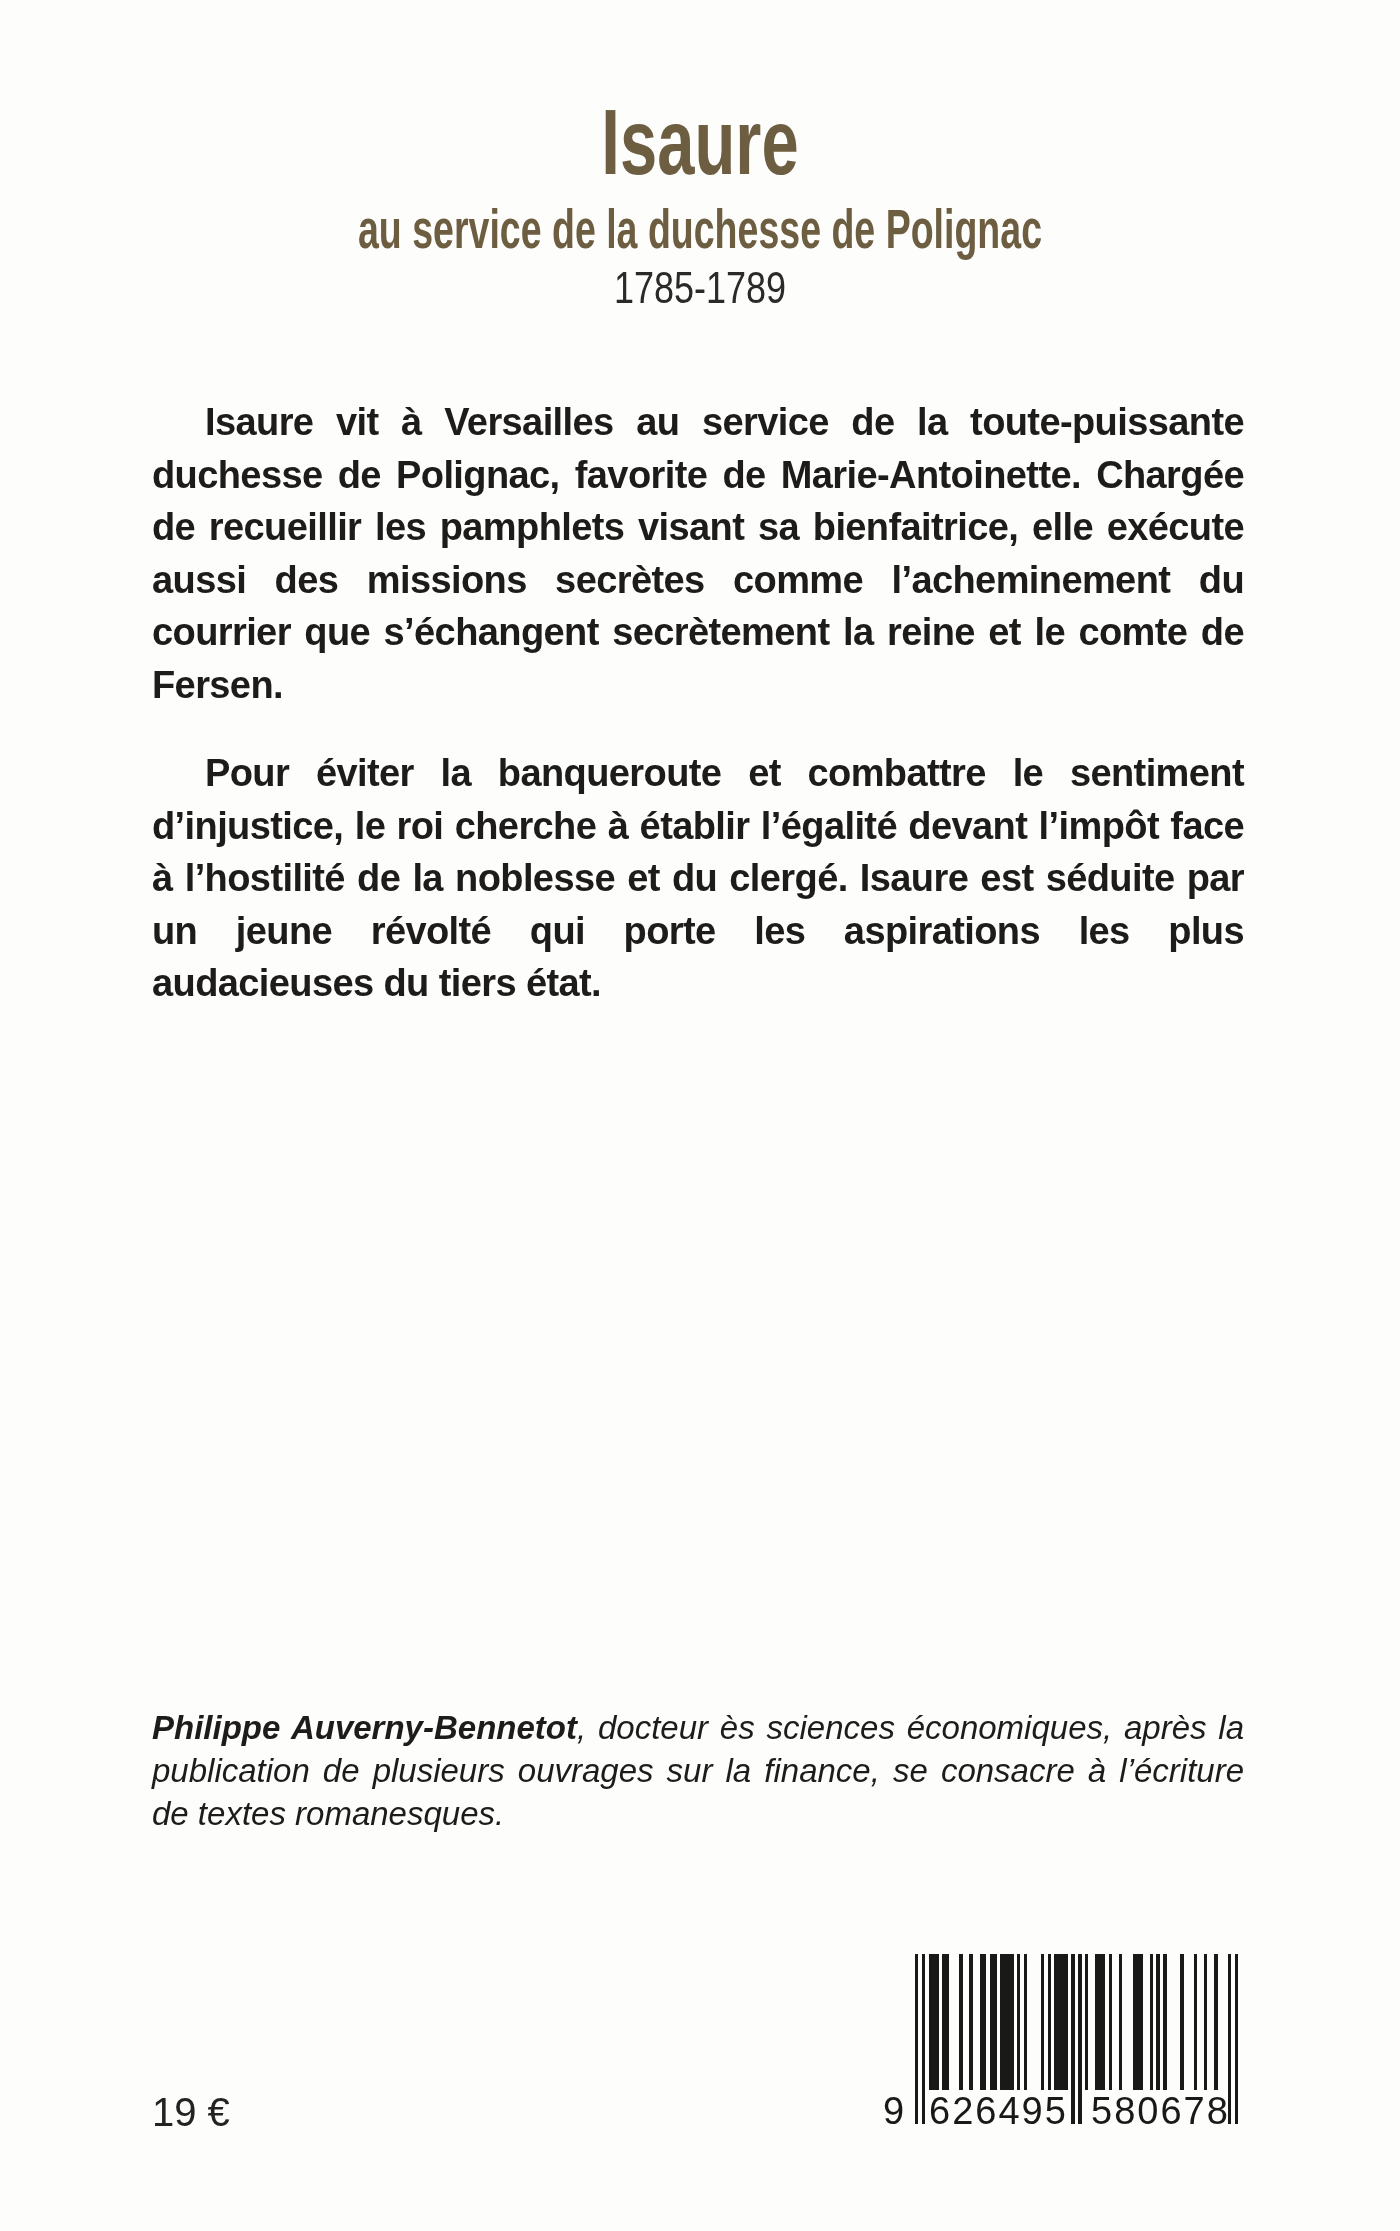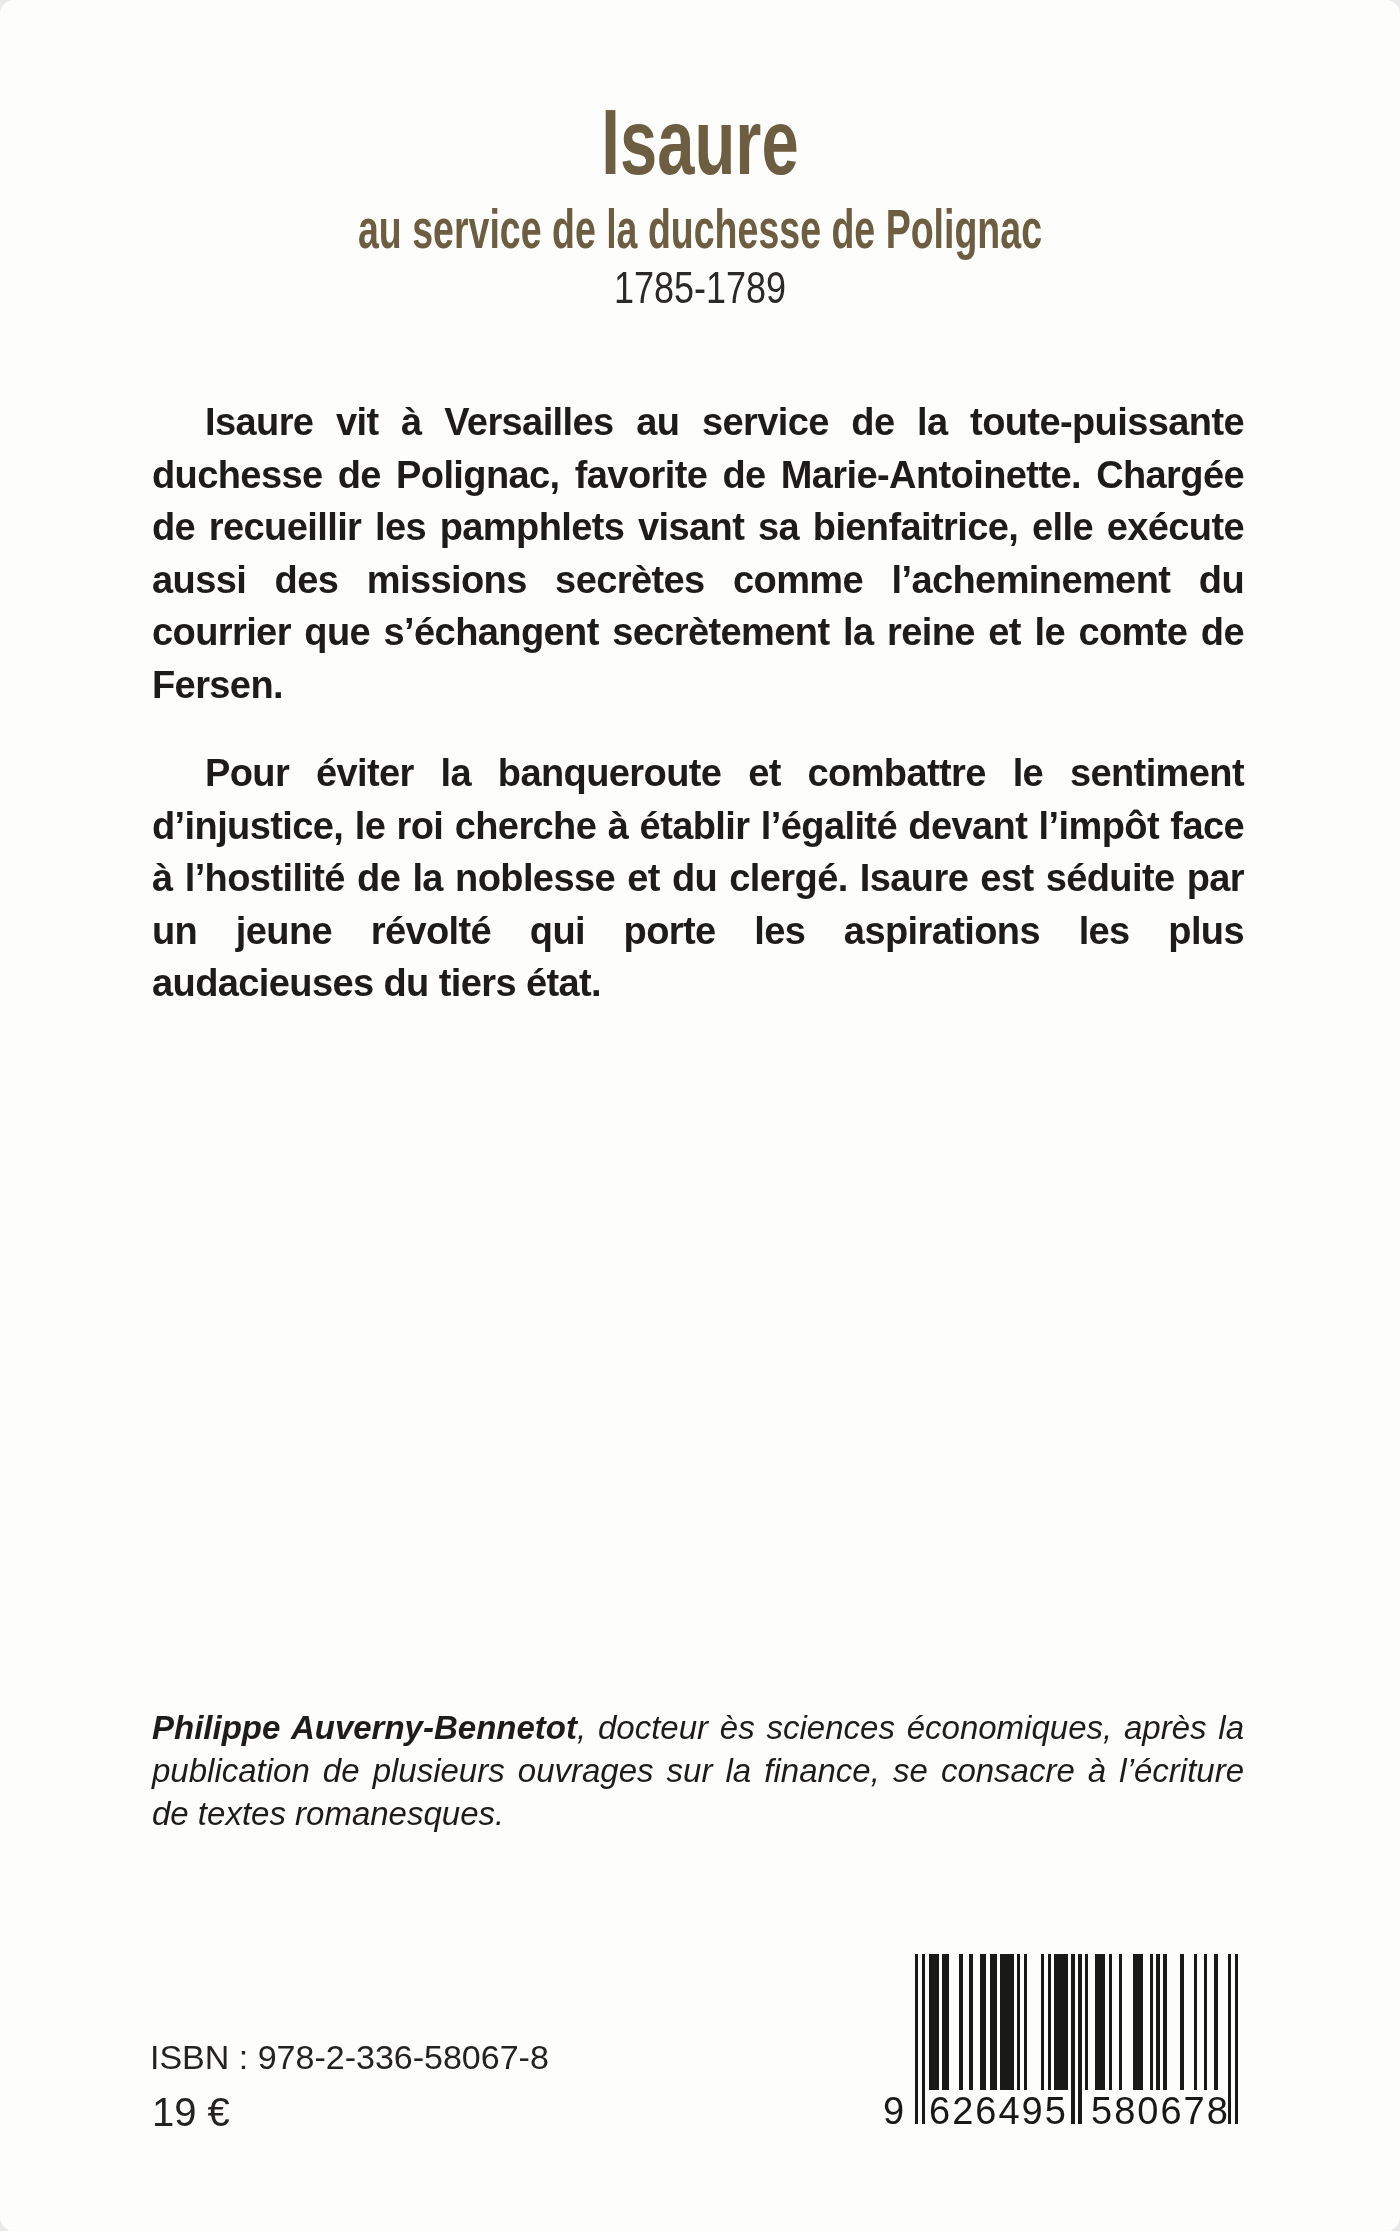--- a/index.html
+++ b/index.html
@@ -8,21 +8,20 @@
     background:#e9e9e9;
   }
   .cover{
     position:relative;
     width:1400px;
     height:2231px;
     margin:0 auto;
     background:#fdfdfb;
     overflow:hidden;
     color:#1d1c1a;
-    border-radius:14px;
   }
   
   .title{
     position:absolute; top:96px; left:0; width:100%;
     text-align:center;
     font-size:93px; line-height:1; font-weight:700;
     color:#6e5e41;
     transform:scaleX(0.72);
     transform-origin:50% 50%;
     white-space:nowrap;
@@ -118,21 +117,20 @@
   <div class="synopsis">
       <p>Isaure vit à Versailles au service de la toute-puissante duchesse de Polignac, favorite de Marie-Antoinette. Chargée de recueillir les pamphlets visant sa bienfaitrice, elle exécute aussi des missions secrètes comme l’acheminement du courrier que s’échangent secrètement la reine et le comte de Fersen.</p>
       <p>Pour éviter la banqueroute et combattre le sentiment d’injustice, le roi cherche à établir l’égalité devant l’impôt face à l’hostilité de la noblesse et du clergé. Isaure est séduite par un jeune révolté qui porte les aspirations les plus audacieuses du tiers état.</p>
     </div>
 
   <p class="bio">
     <span class="author">Philippe Auverny-Bennetot</span><span>, docteur ès sciences économiques, après la publication de plusieurs ouvrages sur la finance, se consacre à l’écriture de textes romanesques.</span>
   </p>
 
 
-  <div class="isbn">ISBN : 978-2-336-58067-8</div>
 
   <div class="price">19 €</div>
 
   <div class="barcode">
     <div id="barcode-bars">
         <div class="bar" style="left: 0px; width: 3.4px; height: 170px;"></div>
         <div class="bar" style="left: 6.8px; width: 3.4px; height: 170px;"></div>
         <div class="bar" style="left: 13.6px; width: 3.4px; height: 136px;"></div>
         <div class="bar" style="left: 17px; width: 3.4px; height: 136px;"></div>
         <div class="bar" style="left: 20.4px; width: 3.4px; height: 136px;"></div>

